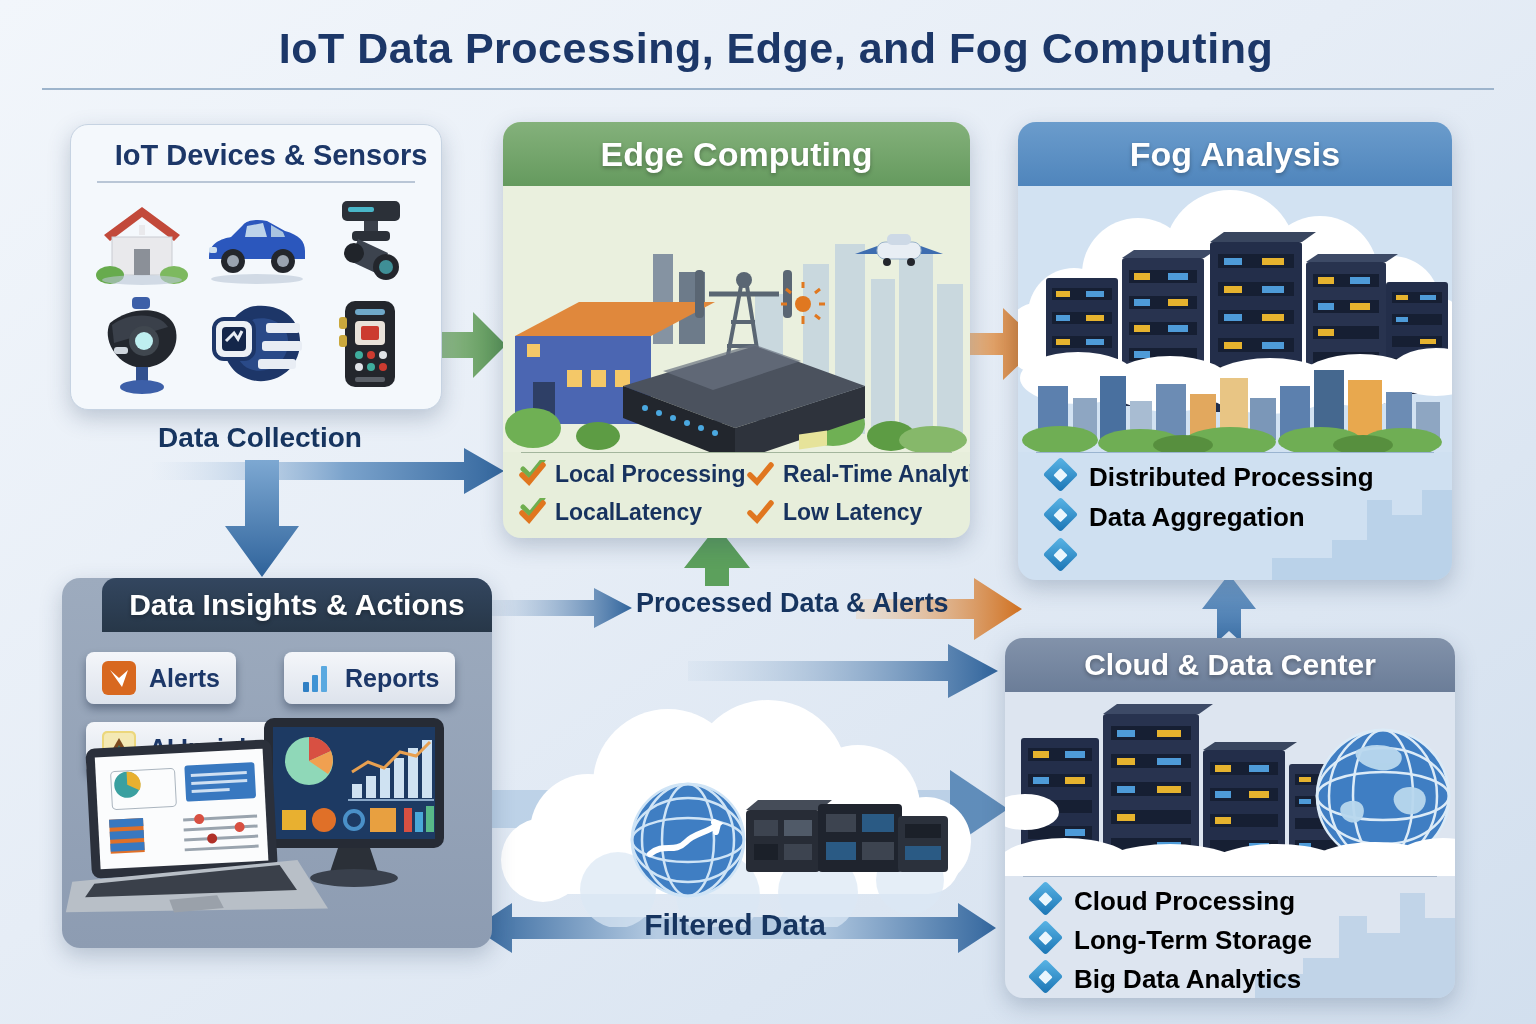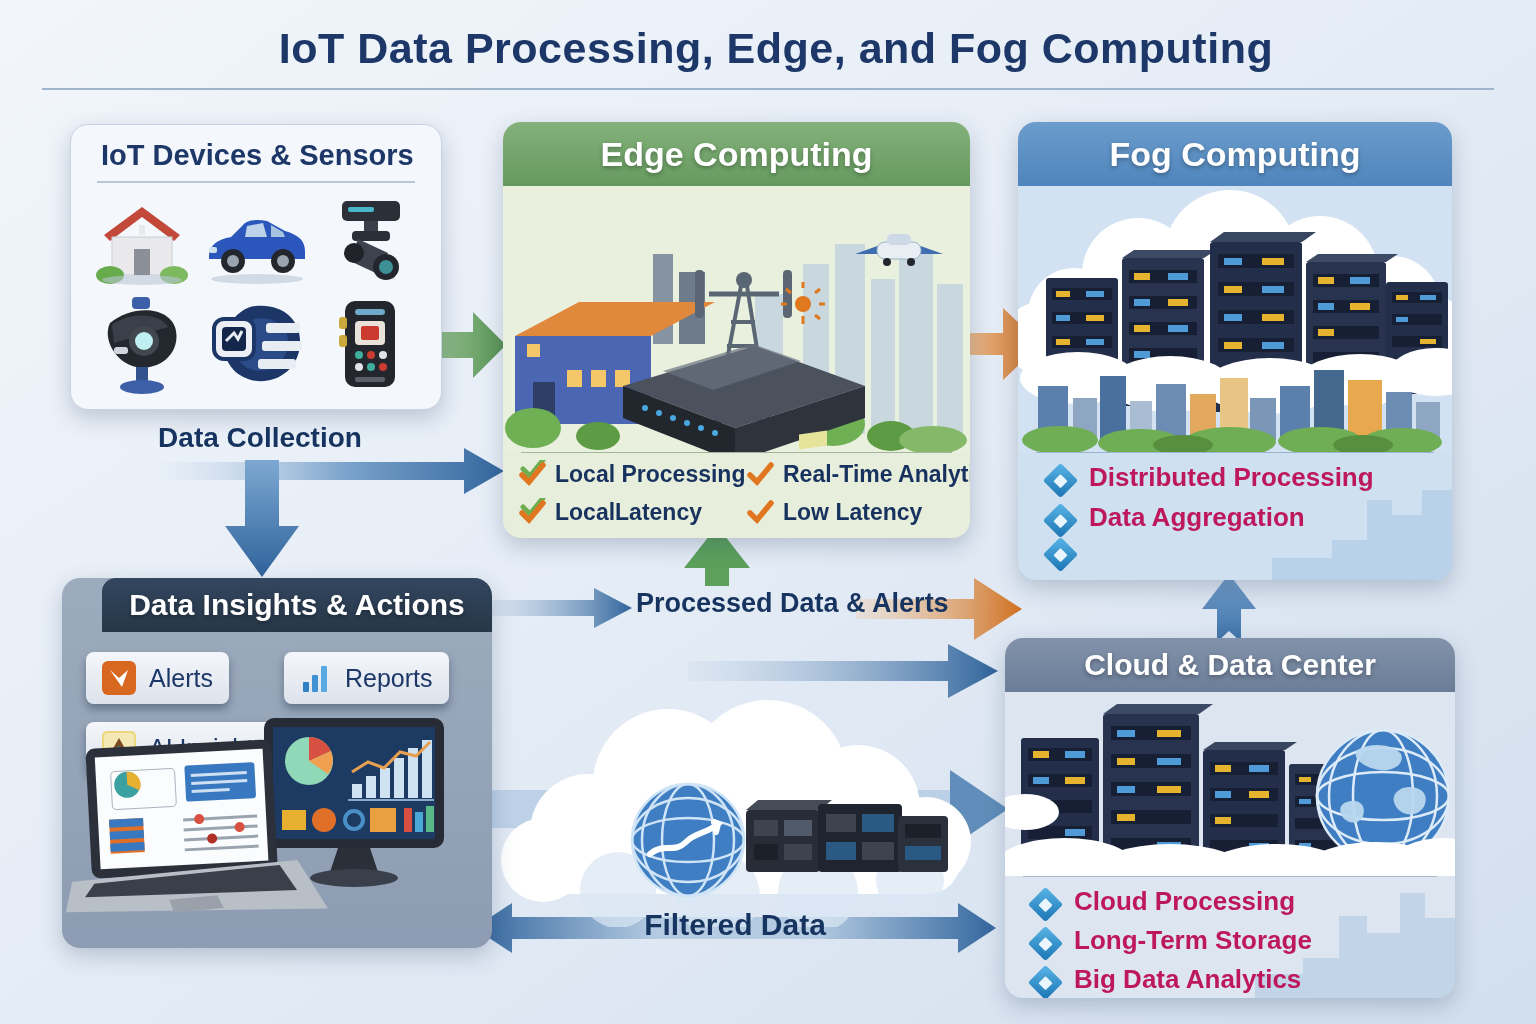--- a/index.html
+++ b/index.html
@@ -10,49 +10,49 @@
   .nowrap{white-space:nowrap;}
   .title{left:16px;right:0;top:24px;text-align:center;font-size:43px;font-weight:bold;color:#1c3768;letter-spacing:.5px;}
   .title-underline{left:42px;right:42px;top:88px;height:2px;background:#9db4cc;}
   .box{position:absolute;border-radius:18px;box-shadow:0 8px 22px rgba(44,66,100,.25);overflow:hidden;}
   .box-header{display:flex;align-items:center;justify-content:center;color:#fff;font-weight:bold;
     text-shadow:0 2px 4px rgba(0,0,0,.3);}
   .dotted{background-image:radial-gradient(rgba(40,70,110,.05) 1.2px,transparent 1.2px);background-size:15px 15px;}
 
   
   .iot-box{left:70px;top:124px;width:370px;height:284px;background:#f4f8fc;border:1px solid #c6d3e2;}
-  .iot-title{margin:14px 0 0;text-align:left;font-size:29px;font-weight:bold;color:#1c3768;padding-left:30px;}
+  .iot-title{margin:14px 0 0;text-align:center;font-size:29px;font-weight:bold;color:#1c3768;padding-left:30px;}
   .iot-divider{margin:9px 26px 0;height:2px;background:#b9c6d6;}
   .icon-grid{display:grid;grid-template-columns:repeat(3,1fr);padding:6px 14px 0;}
   .icon-cell{display:flex;align-items:center;justify-content:center;height:104px;}
 
   
   .edge-box{left:503px;top:122px;width:467px;height:416px;background:#e7eedb;}
   .edge-header{height:64px;font-size:34px;background:linear-gradient(180deg,#84b17b,#659a5e);}
   .edge-divider{position:absolute;left:18px;right:18px;top:330px;height:1px;background:#a3b59c;}
   .edge-checks{position:absolute;left:16px;right:6px;top:338px;display:grid;grid-template-columns:228px 1fr;row-gap:10px;}
   .check-item{display:flex;align-items:center;gap:8px;font-size:23px;font-weight:bold;color:#17325e;white-space:nowrap;}
 
   
   .fog-box{left:1018px;top:122px;width:434px;height:458px;background:#cfe0f1;}
   .fog-header{height:64px;font-size:34px;background:linear-gradient(180deg,#6b9ccc,#4f85bc);}
   .fog-divider{position:absolute;left:18px;right:18px;top:330px;height:1px;background:#9ab4d0;}
   .bullet-list{position:absolute;display:flex;flex-direction:column;}
   .fog-bullets{left:30px;top:340px;gap:9px;}
-  .bullet-item{display:flex;align-items:flex-end;gap:16px;font-size:26px;font-weight:bold;color:#be185d;white-space:nowrap;}
+  .bullet-item{display:flex;align-items:flex-start;gap:16px;font-size:26px;font-weight:bold;color:#000000;white-space:nowrap;}
   .diamond{width:25px;height:25px;transform:rotate(45deg);background:linear-gradient(135deg,#5ab5e6,#1a74b4);
     position:relative;flex:0 0 auto;border-radius:3px;}
   .diamond::after{content:"";position:absolute;left:7.5px;top:7.5px;width:10px;height:10px;background:#eaf6fd;border-radius:1px;}
 
   
   .insights-box{left:62px;top:578px;width:390px;height:370px;background:linear-gradient(180deg,#9dabbe,#8d9cb2);padding-left:40px;}
   .insights-header{height:54px;font-size:30px;background:linear-gradient(180deg,#33465f,#273748);border-radius:14px 14px 0 0;}
   .btn{position:absolute;display:flex;align-items:center;gap:13px;background:linear-gradient(#f4f6fa,#dde3ec);
     border-radius:8px;box-shadow:0 5px 9px rgba(25,40,65,.4);height:52px;padding:0 16px;
-    font-size:25px;font-weight:normal;color:#1c3768;white-space:nowrap;justify-content:space-between;}
+    font-size:25px;font-weight:bold;color:#1c3768;white-space:nowrap;justify-content:space-between;}
 
   
   .cloud-box{left:1005px;top:638px;width:450px;height:360px;background:#dde5f0;}
   .cloud-header{height:54px;font-size:30px;background:linear-gradient(180deg,#8292aa,#6b7d98);}
   .cloud-divider{position:absolute;left:18px;right:18px;top:238px;height:1px;background:#a8b8cc;}
   .cloud-bullets{left:28px;top:248px;gap:8px;}
 
   .float-label{position:absolute;font-weight:bold;color:#16345f;text-align:center;white-space:nowrap;}
   .lbl-collection{left:150px;top:422px;width:220px;font-size:28px;}
   .lbl-processed{left:636px;top:588px;width:280px;font-size:27px;}
@@ -335,21 +335,21 @@
       <div class="check-item">
         <svg width="28" height="28" viewBox="0 0 28 28">
           <path d="M3 15 L10 22 L24 5" stroke="#e0761f" stroke-width="5.5" fill="none" stroke-linecap="round"></path>
         </svg>
         <span>Low Latency</span>
       </div>
     </div>
   </section>
 
   <section class="box fog-box dotted">
-    <div class="box-header fog-header nowrap">Fog Computing</div>
+    <div class="box-header fog-header nowrap">Fog Analysis</div>
     <svg width="434" height="266" viewBox="0 0 434 266">
       <rect width="434" height="266" fill="#d2e2f2"></rect>
       <g fill="#ffffff">
         <circle cx="56" cy="128" r="46"></circle>
           <circle cx="120" cy="88" r="56"></circle>
           <circle cx="212" cy="70" r="66"></circle>
         <circle cx="302" cy="88" r="58"></circle>
           <circle cx="374" cy="118" r="48"></circle>
           <circle cx="414" cy="148" r="38"></circle>
         <circle cx="22" cy="152" r="36"></circle>

